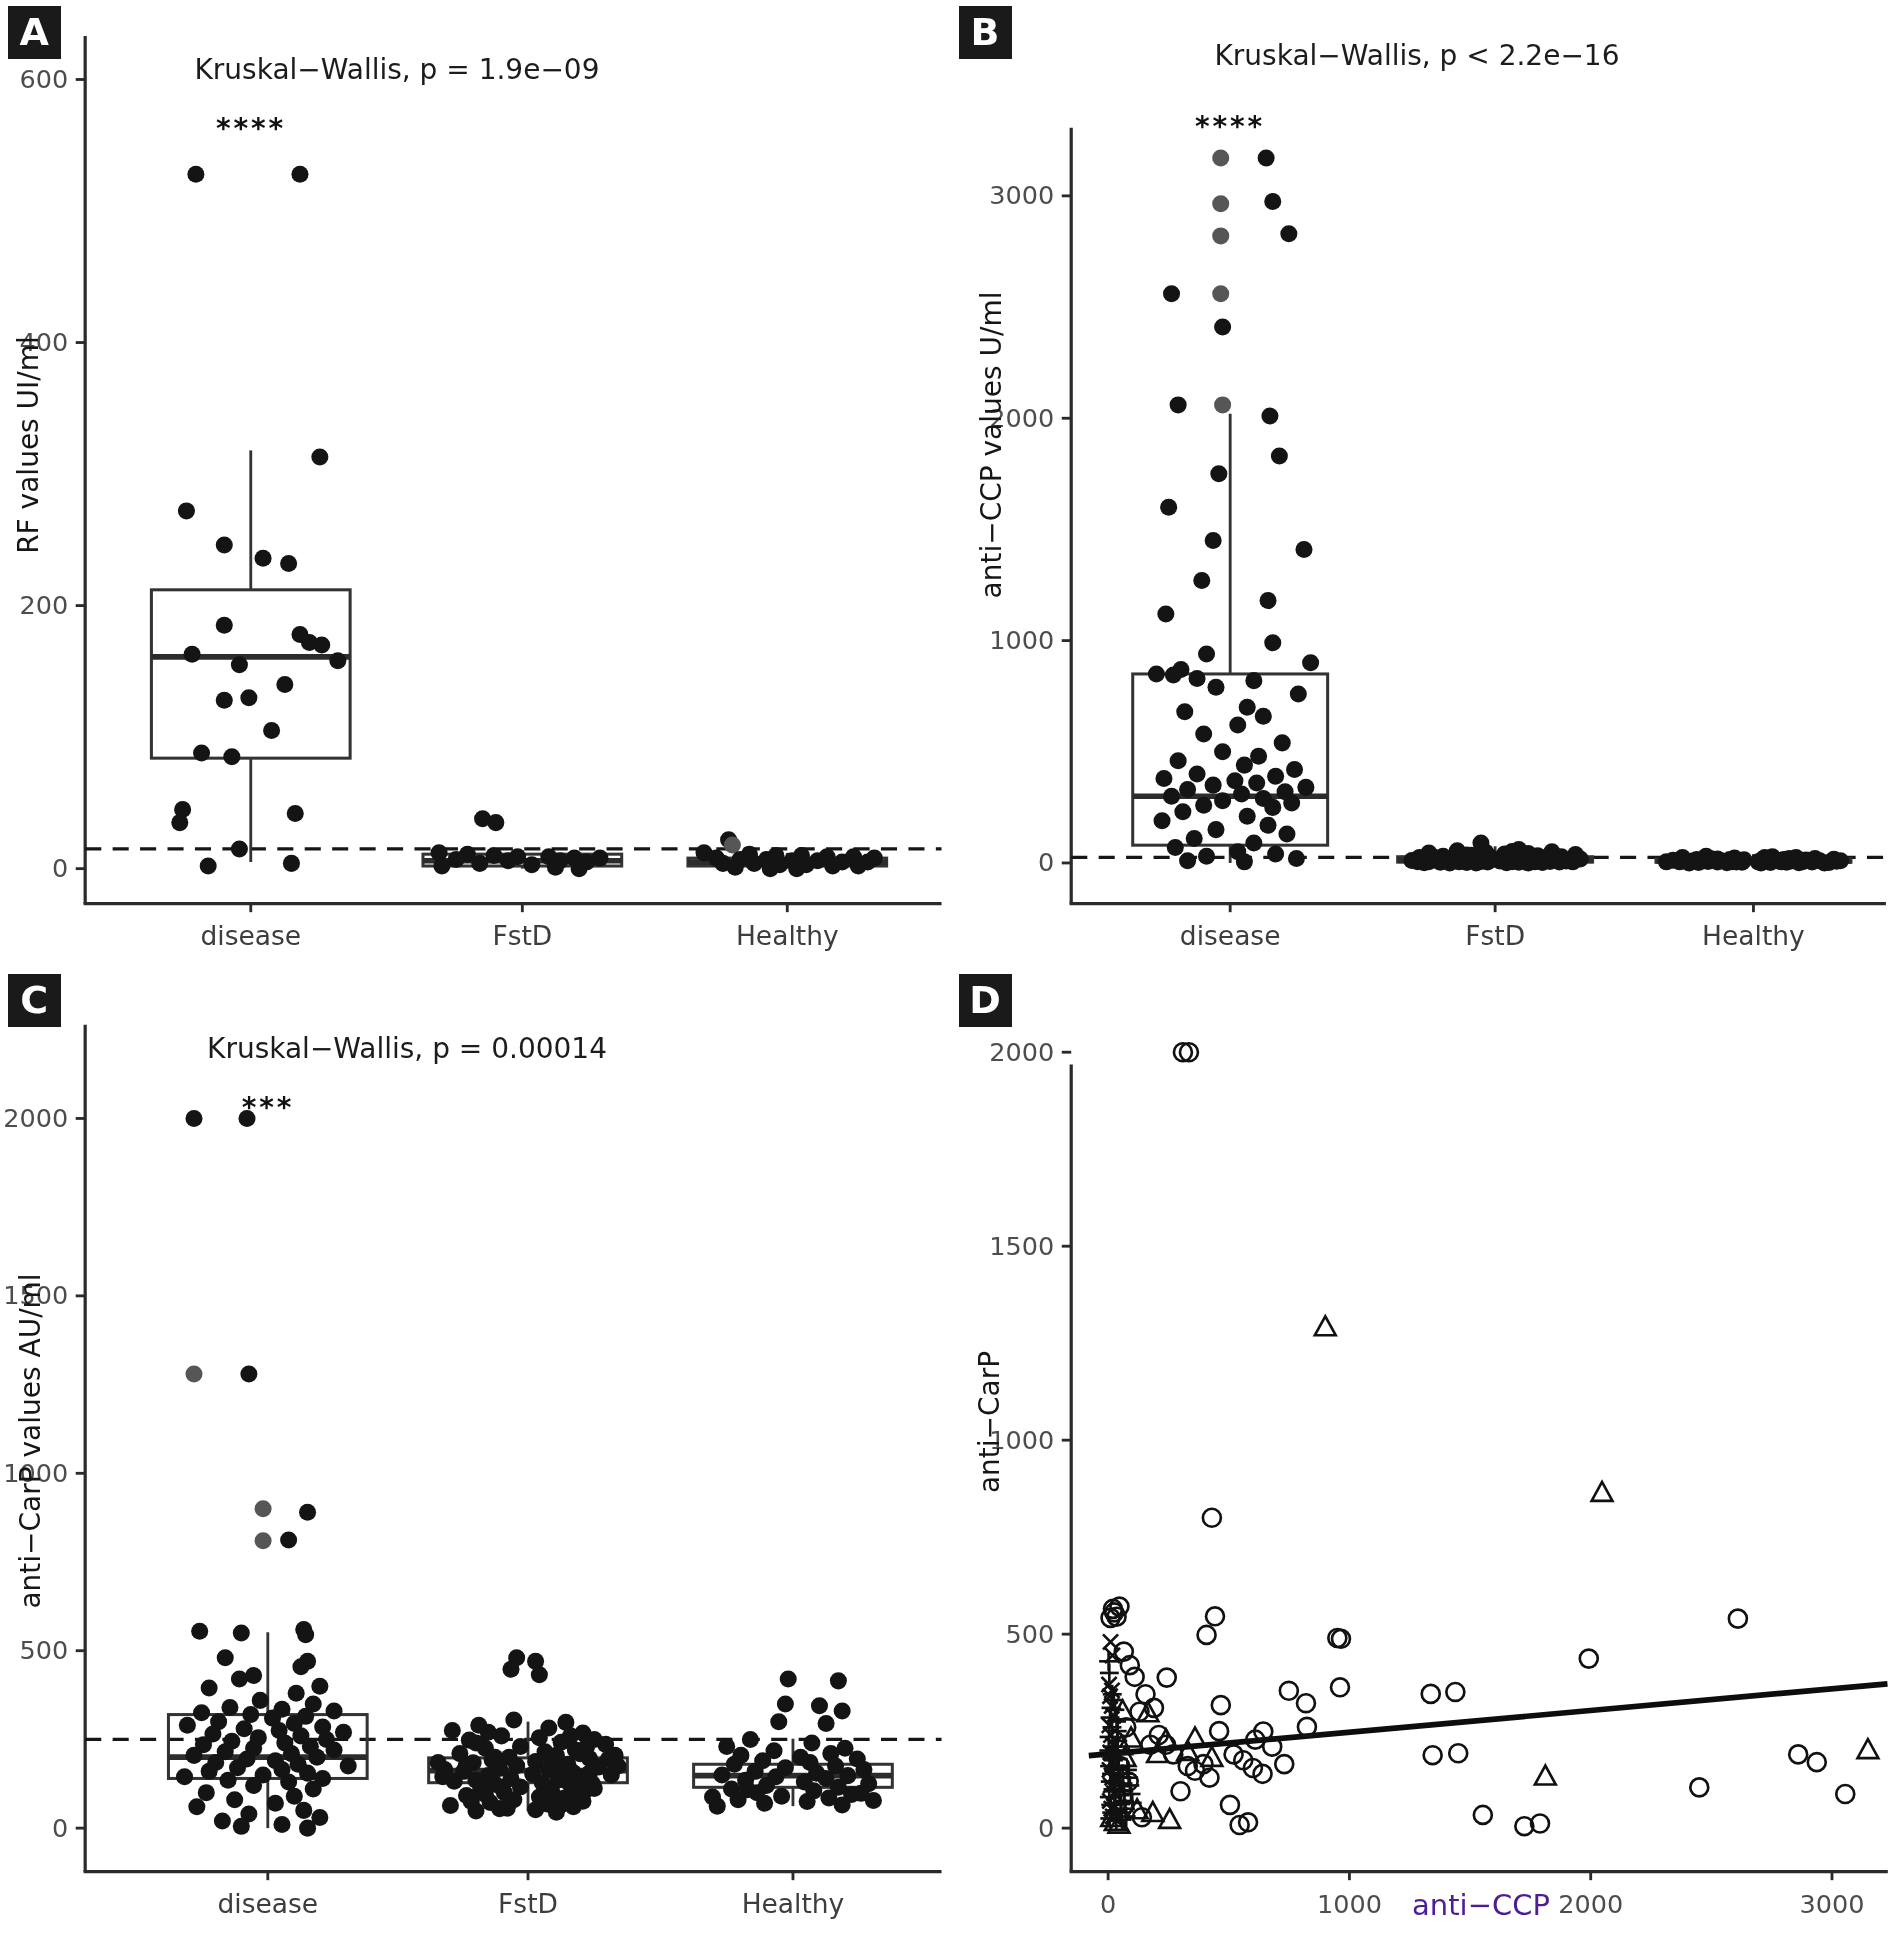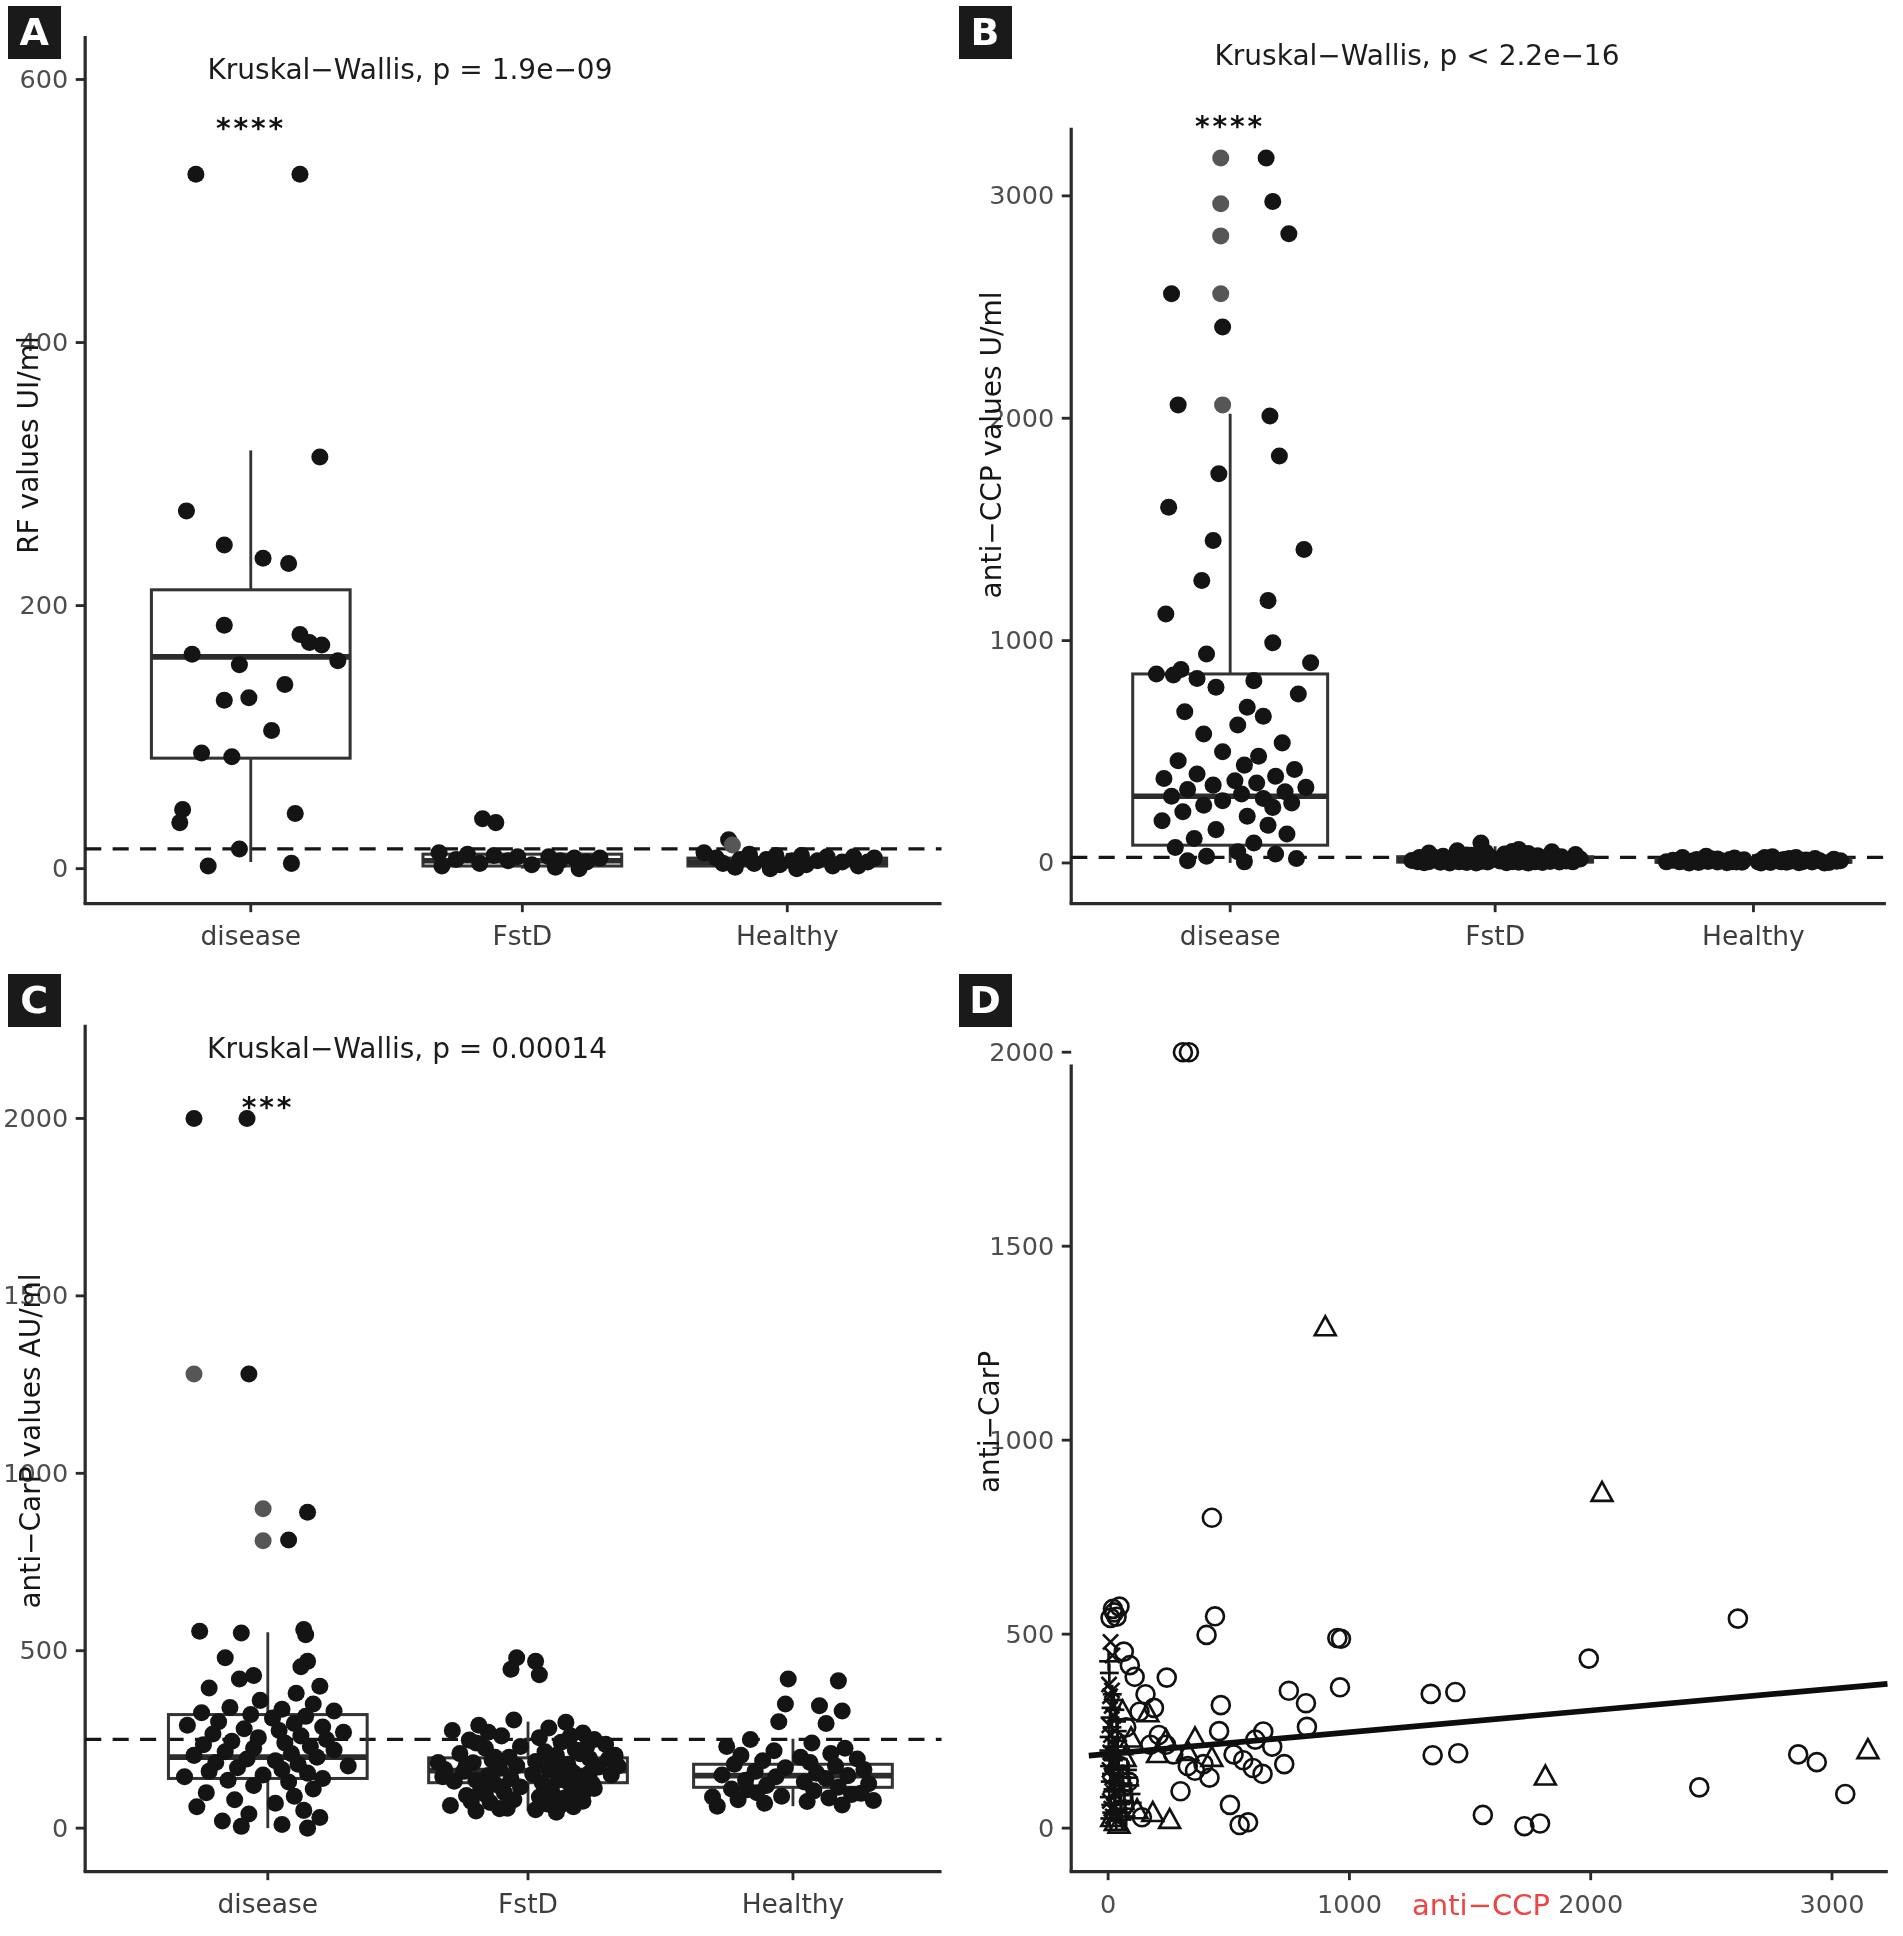--- a/index.html
+++ b/index.html
@@ -14,31 +14,31 @@
   svg{font-family:"DejaVu Sans", sans-serif;}
   .badge{position:absolute;left:7.6px;top:5.7px;width:53px;height:53px;background:#1a1a1a;
          color:#fff;font-weight:bold;font-size:38px;display:flex;align-items:center;
          justify-content:center;z-index:5;}
   .title{position:absolute;transform:translateX(-50%);font-size:28px;color:#1c1c1c;
          white-space:nowrap;z-index:4;}
   .sig{position:absolute;transform:translateX(-50%);font-size:28px;font-weight:bold;
        letter-spacing:2.8px;color:#111;z-index:4;}
   .ylab{position:absolute;transform:translate(-50%,-50%) rotate(-90deg);font-size:28px;
         color:#161616;white-space:nowrap;z-index:4;}
-  .xlab{position:absolute;transform:translateX(-50%);font-size:29px;color:#ef4444;
+  .xlab{position:absolute;transform:translateX(-50%);font-size:29px;color:#4c1d95;
         white-space:nowrap;z-index:4;}
 </style>
 </head>
 <body>
 
 <div id="figure">
 
   <div class="panel" id="pA">
     <div class="badge">A</div>
-    <div class="title" style="left:410px;top:53px">Kruskal−Wallis, p = 1.9e−09</div>
+    <div class="title" style="left:397px;top:53px">Kruskal−Wallis, p = 1.9e−09</div>
     <div class="sig" style="left:251px;top:112px">****</div>
     <div class="ylab" style="left:28px;top:445px">RF values UI/ml</div>
     <svg width="951" height="968" viewBox="0 0 1005 1023">
         <line x1="90" y1="38" x2="90" y2="955" stroke="#2a2a2a" stroke-width="3.4"></line>
         <line x1="88.3" y1="955" x2="995" y2="955" stroke="#2a2a2a" stroke-width="3.4"></line>
         <line x1="80" y1="918" x2="90" y2="918" stroke="#2a2a2a" stroke-width="3"></line>
         <text x="72" y="927" text-anchor="end" font-size="27" fill="#4d4d4d">0</text>
         <line x1="80" y1="640" x2="90" y2="640" stroke="#2a2a2a" stroke-width="3"></line>
         <text x="72" y="649" text-anchor="end" font-size="27" fill="#4d4d4d">200</text>
         <line x1="80" y1="362" x2="90" y2="362" stroke="#2a2a2a" stroke-width="3"></line>

